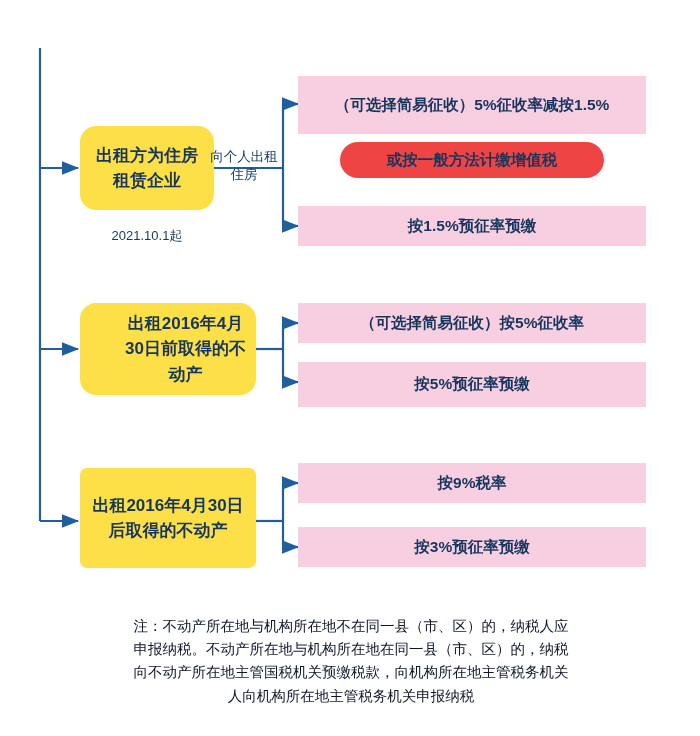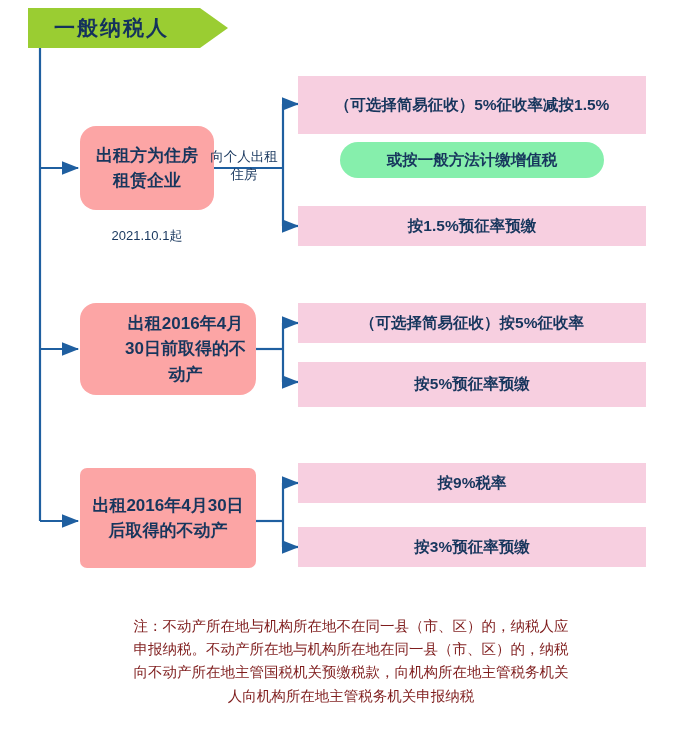--- a/index.html
+++ b/index.html
@@ -35,21 +35,21 @@
     letter-spacing: 2px;
     display: flex;
     align-items: center;
     justify-content: flex-start;
     padding-left: 26px;
     clip-path: polygon(0 0, 86% 0, 100% 50%, 86% 100%, 0 100%);
   }
 
   
   .obox {
-    background: #fca5a5;
+    background: #fde047;
     border-radius: 16px;
     color: #17365d;
     font-size: 17px;
     font-weight: bold;
     line-height: 1.5;
     display: flex;
     align-items: center;
     justify-content: center;
     text-align: center;
     padding: 4px 10px;
@@ -62,21 +62,21 @@
     font-size: 15.5px;
     font-weight: bold;
     line-height: 1.45;
     display: flex;
     align-items: center;
     justify-content: center;
     text-align: center;
     padding: 4px 12px;
   }
   .pbox.light {
-    background: #86efac;
+    background: #ef4444;
     border-radius: 18px;
     font-weight: bold;
   }
 
   
   .annot {
     color: #17365d;
     font-size: 13px;
     line-height: 1.3;
     text-align: center;
@@ -84,21 +84,21 @@
   .annot-side {
     color: #17365d;
     font-size: 13.5px;
     line-height: 1.35;
     text-align: center;
     font-weight: normal;
   }
 
   
   .note {
-    color: #7f1d1d;
+    color: #0f172a;
     font-size: 14.5px;
     line-height: 1.6;
     text-align: justify;
     text-align-last: center;
   }
   .note p { margin: 0; }
 
   svg { overflow: visible; }
 </style>
 </head>
@@ -132,23 +132,20 @@
       <path d="M283,323 L298,323" marker-end="url(#arrow)"></path>
       <path d="M283,382 L298,382" marker-end="url(#arrow)"></path>
 
       <path d="M256,521 L283,521"></path>
       <path d="M283,483 L283,547"></path>
       <path d="M283,483 L298,483" marker-end="url(#arrow)"></path>
       <path d="M283,547 L298,547" marker-end="url(#arrow)"></path>
     </g>
   </svg>
 
-  <div class="abs banner">
-    <span>一般纳税人</span>
-  </div>
 
   <div class="abs obox" style="left:80px; top:126px; width:134px; height:84px;">
     <span>出租方为住房租赁企业</span>
   </div>
   <div class="abs annot" style="left:72px; top:228px; width:150px;">
     <span>2021.10.1起</span>
   </div>
   <div class="abs annot-side" style="left:208px; top:148px; width:72px;">
     <span>向个人出租住房</span>
   </div>

